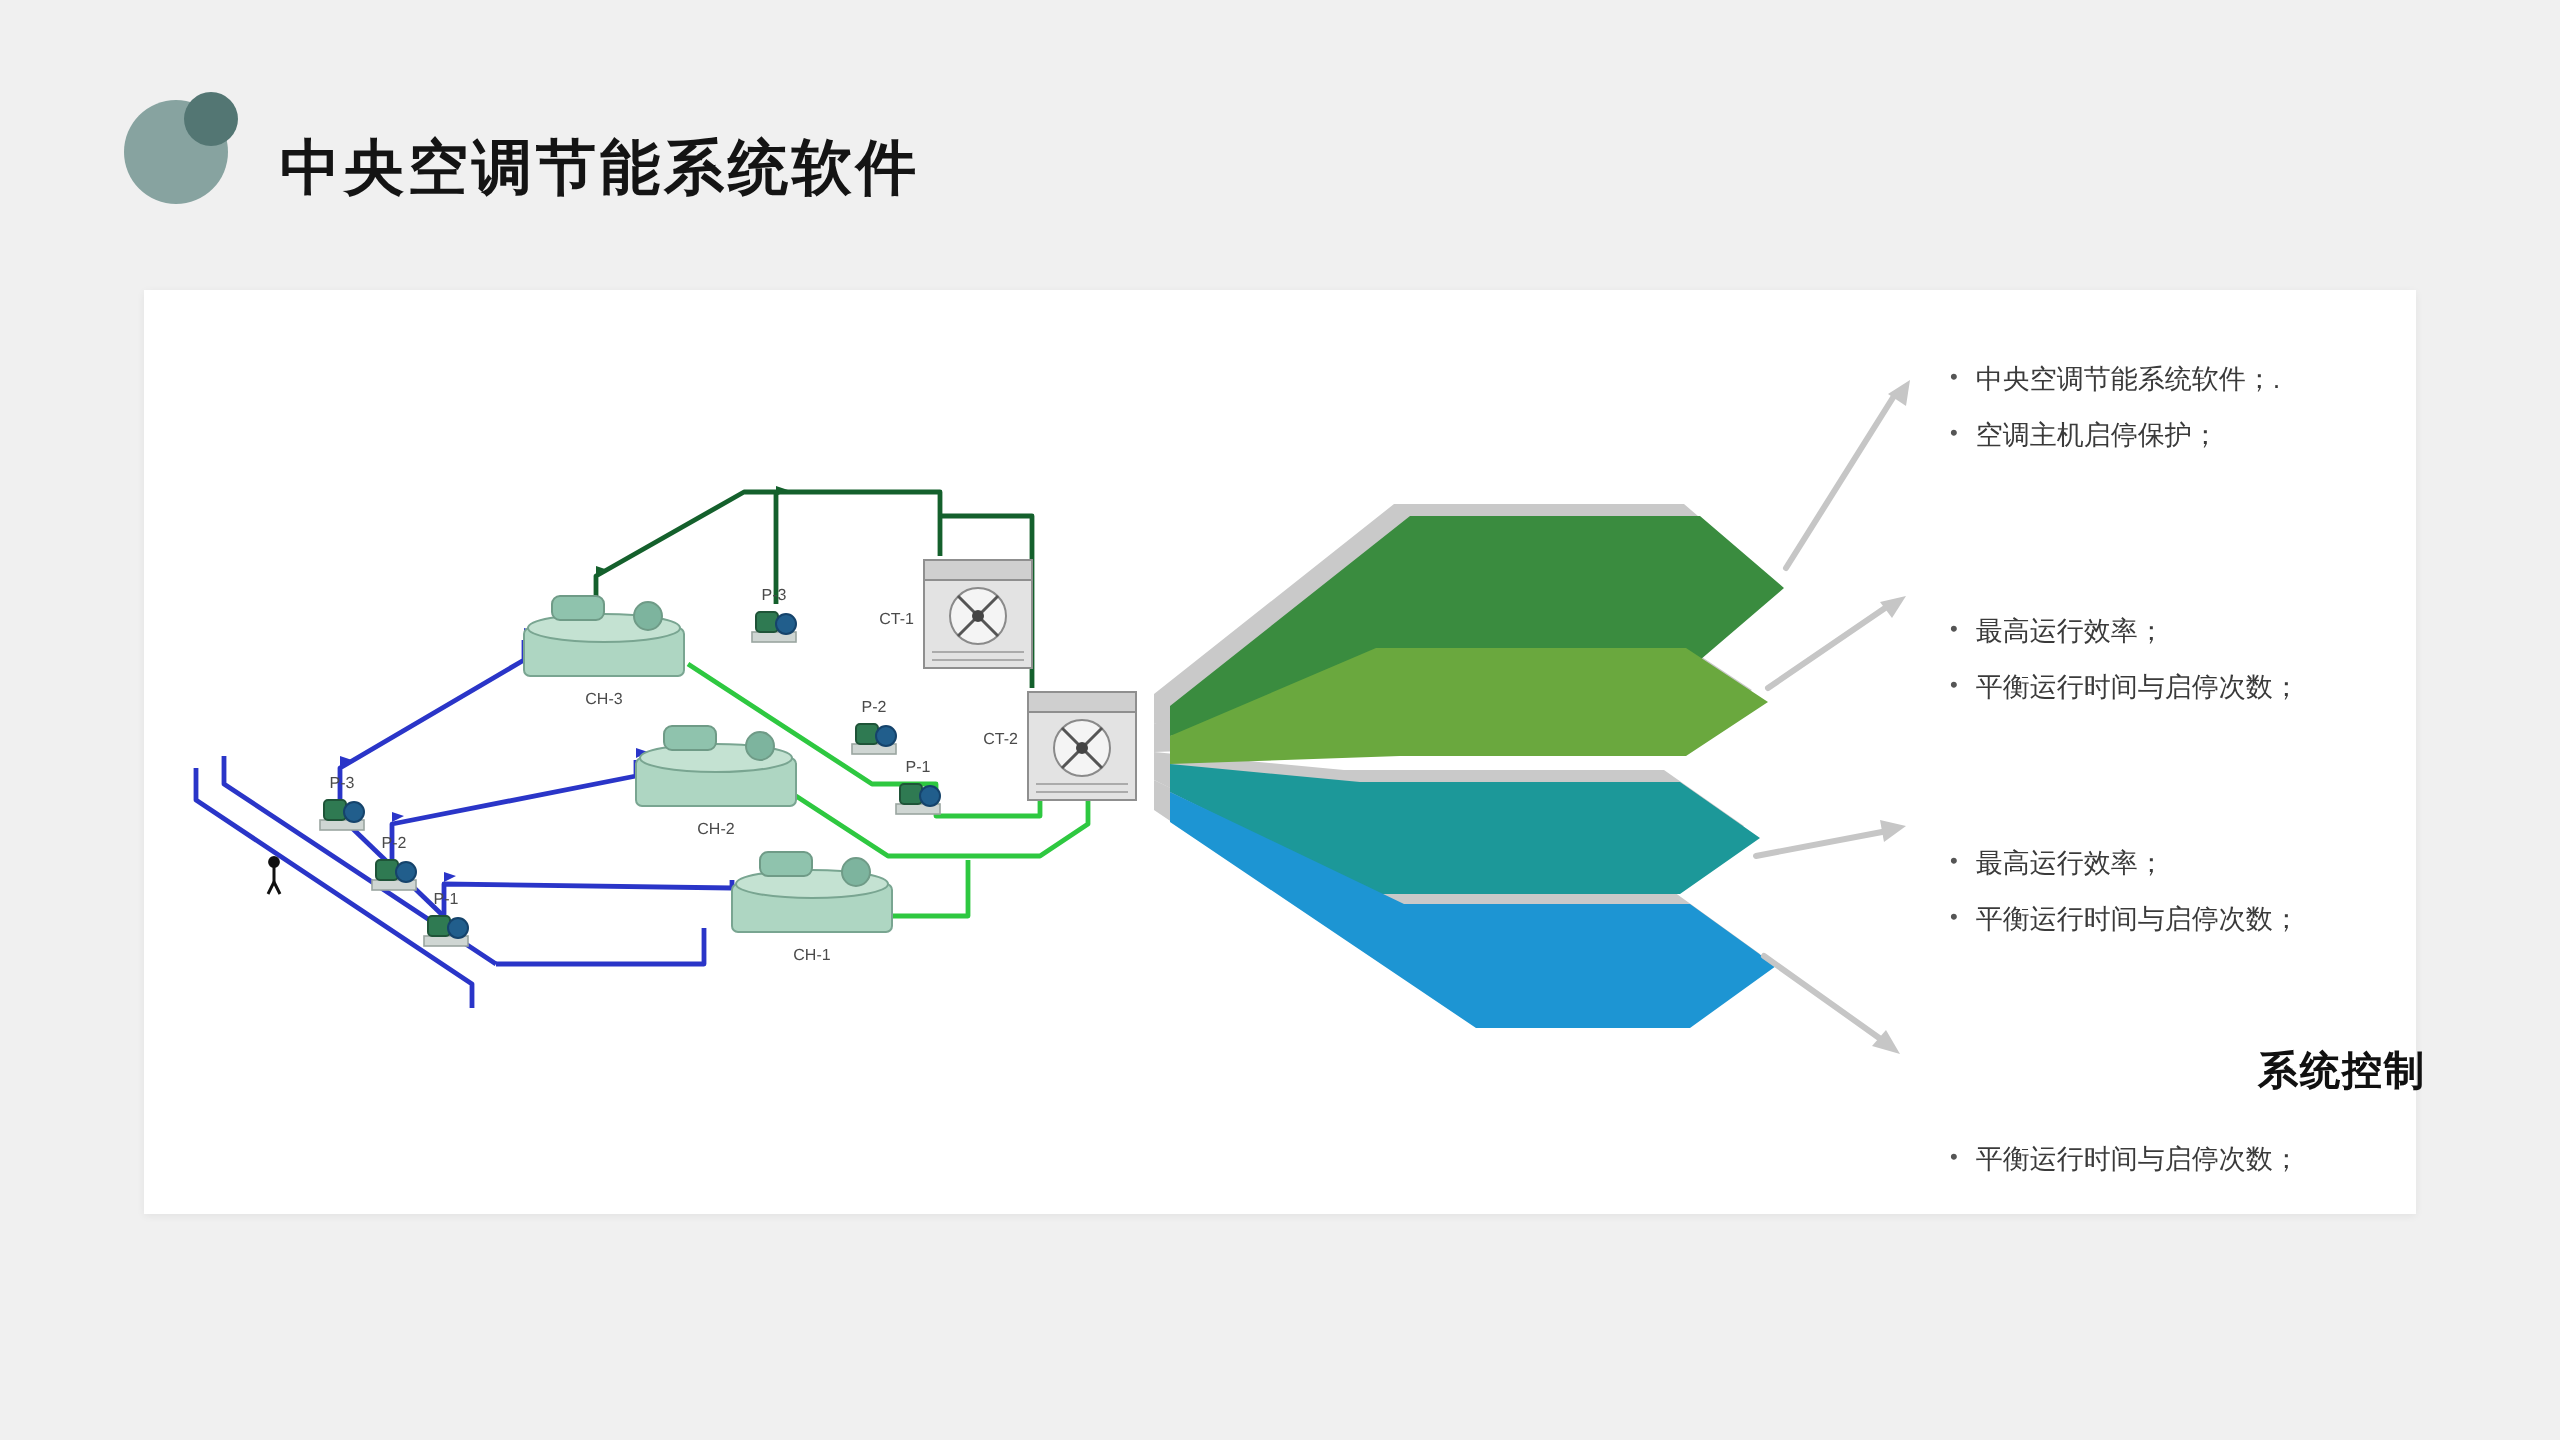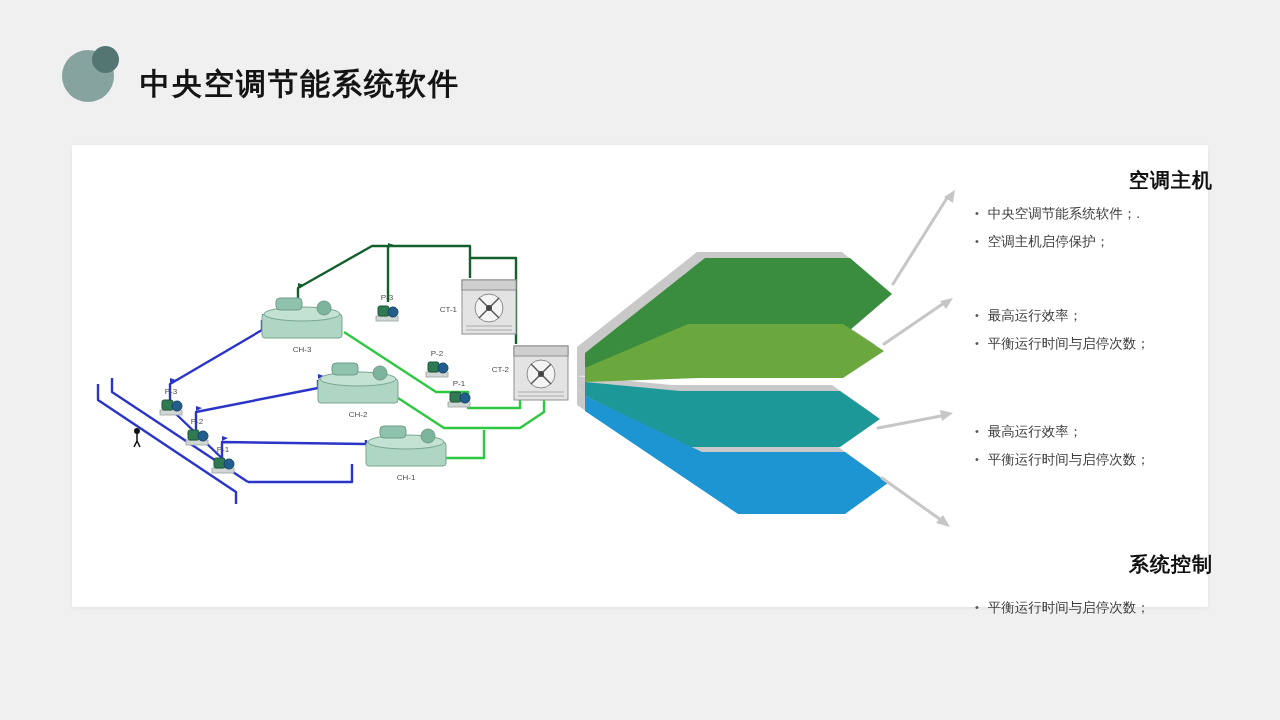--- a/index.html
+++ b/index.html
@@ -225,21 +225,20 @@
       <g>
         <line x1="882" y1="478" x2="941" y2="520"></line>
         <polygon points="950,527 943,515 936,523" stroke="none"></polygon>
       </g>
     </g>
   </svg>
 
   <div class="callouts">
 
     <section class="callout callout--tight" style="top:168px">
-      <h2>空调主机</h2>
       <ul>
         <li>
           <span class="dot">•</span>
           <span>中央空调节能系统软件；.</span>
         </li>
         <li>
           <span class="dot">•</span>
           <span>空调主机启停保护；</span>
         </li>
       </ul>
@@ -264,21 +263,21 @@
           <span class="dot">•</span>
           <span>最高运行效率；</span>
         </li>
         <li>
           <span class="dot">•</span>
           <span>平衡运行时间与启停次数；</span>
         </li>
       </ul>
     </section>
 
-    <section class="callout" style="top:552px">
+    <section class="callout" style="top:524px">
       <h2>系统控制</h2>
       <ul>
         <li>
           <span class="dot">•</span>
           <span>平衡运行时间与启停次数；</span>
         </li>
       </ul>
     </section>
 
   </div>

